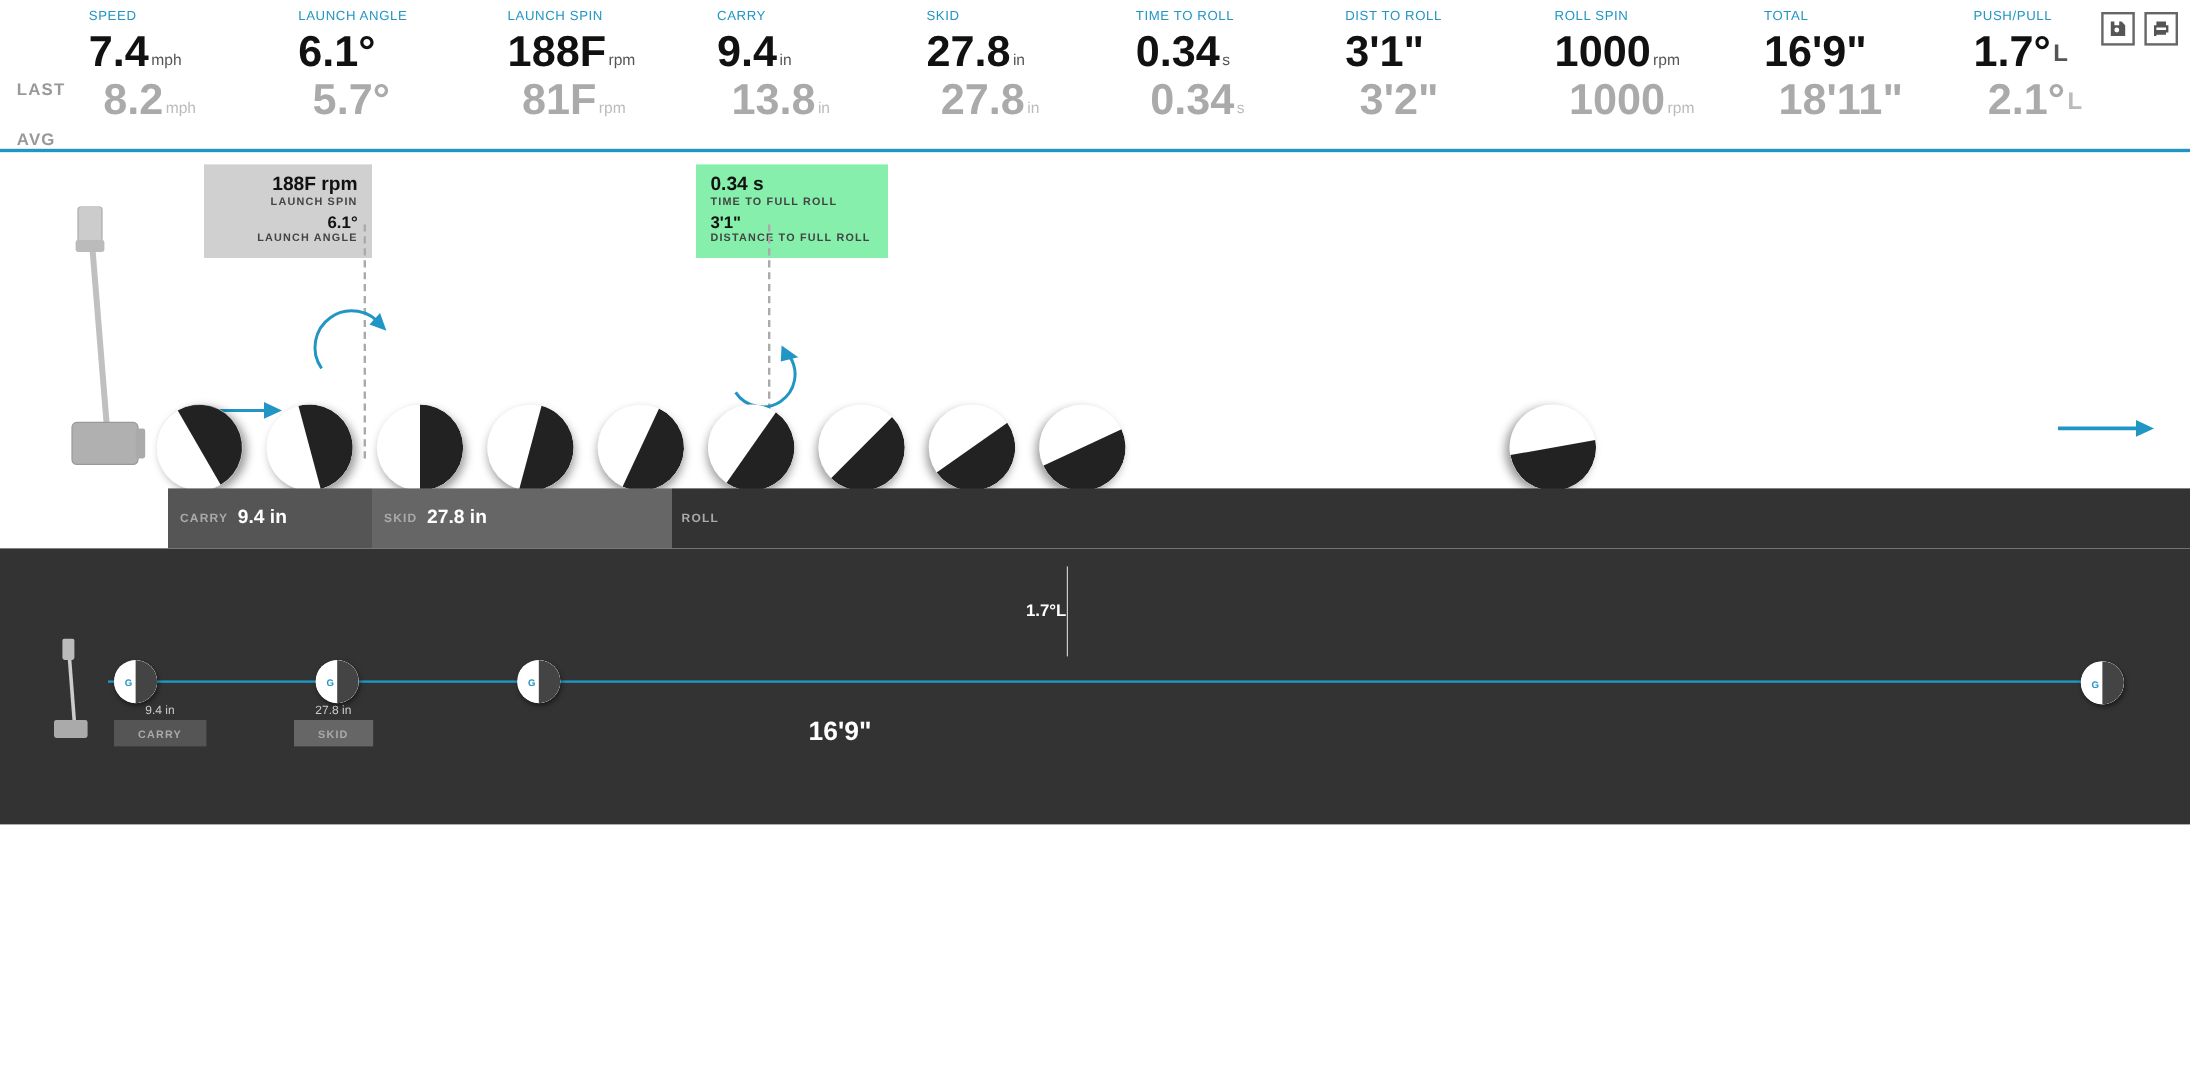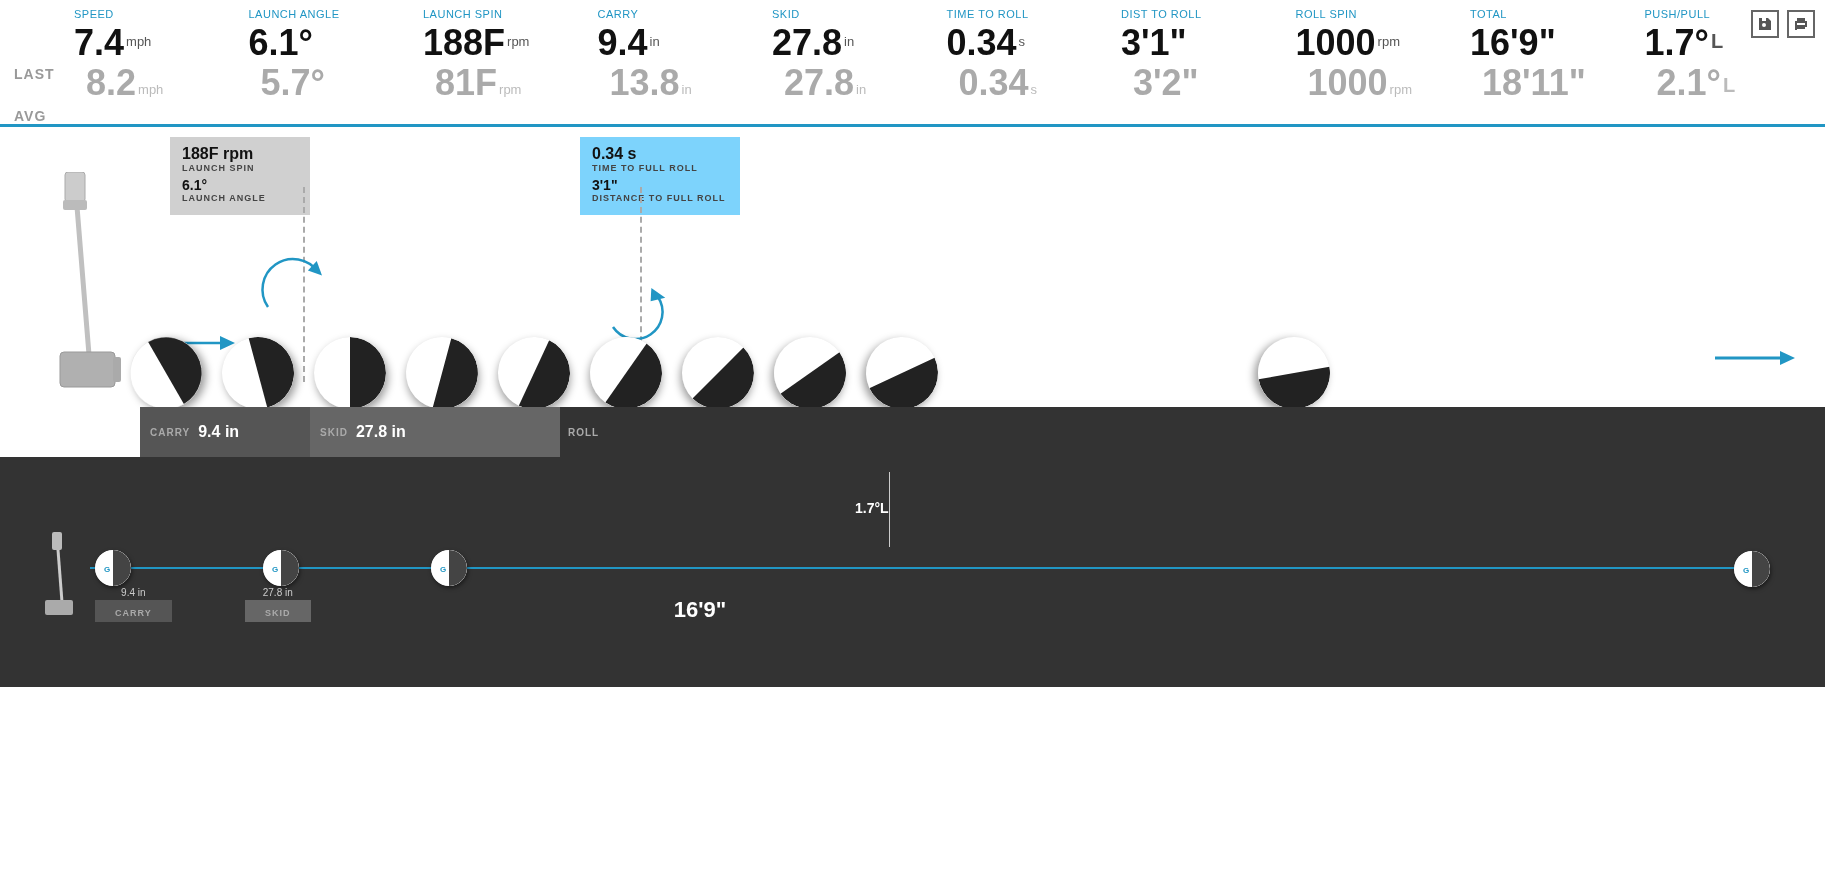--- a/index.html
+++ b/index.html
@@ -40,21 +40,21 @@
       font-size: 11px;
       font-weight: normal;
       color: #2196c4;
       letter-spacing: 0.5px;
       margin-bottom: 5px;
       text-transform: uppercase;
     }
 
     .stat-row-last {
       display: flex;
-      align-items: center;
+      align-items: flex-end;
       margin-bottom: 4px;
     }
 
     .stat-row-avg {
       display: flex;
       align-items: flex-end;
       margin-bottom: 8px;
     }
 
     .row-label {
@@ -176,27 +176,28 @@
     }
 
     
     .info-box-left {
       position: absolute;
       left: 170px;
       top: 10px;
       background: #d0d0d0;
       padding: 8px 12px;
       min-width: 140px;
+      text-align: right;
     }
 
     .info-box-center {
       position: absolute;
       left: 580px;
       top: 10px;
-      background: #7dd3fc;
+      background: #86efac;
       padding: 8px 12px;
       min-width: 160px;
     }
 
     .info-box-title {
       font-size: 16px;
       font-weight: bold;
       color: #111;
     }
 

